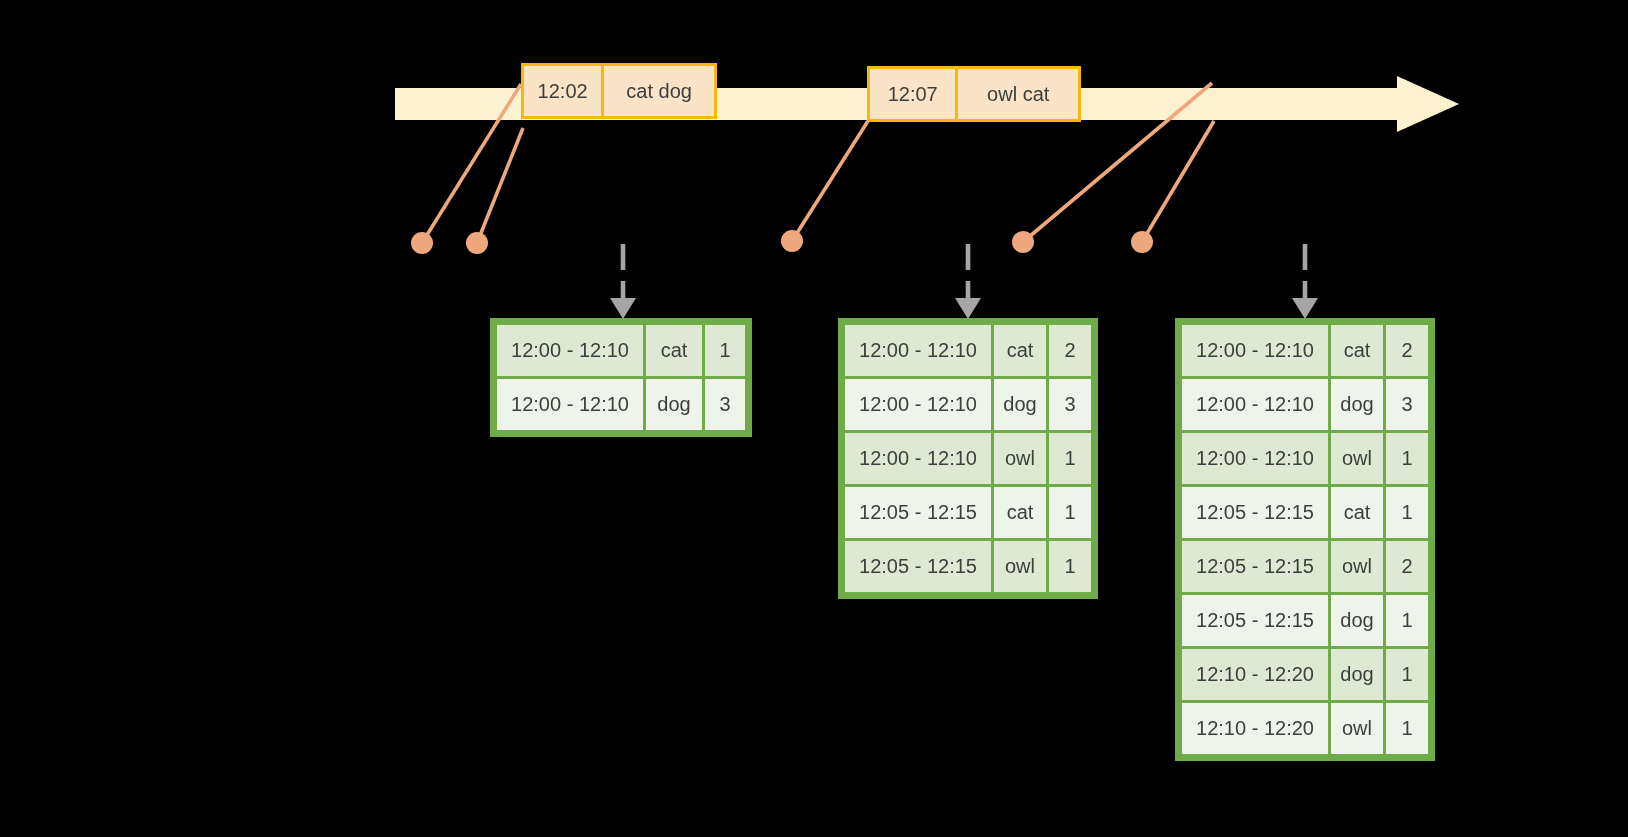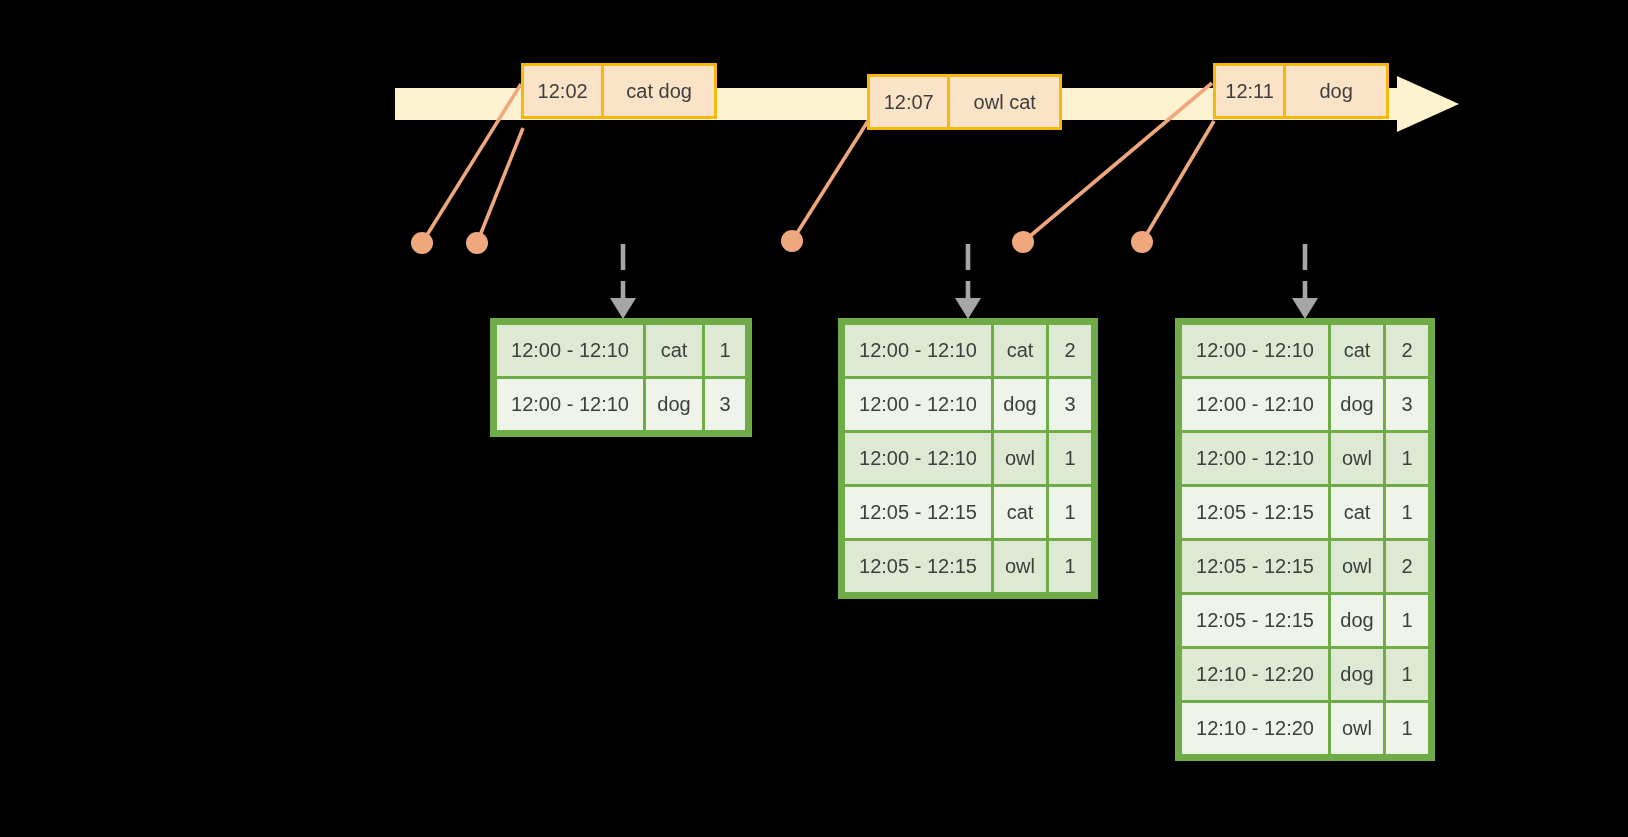--- a/index.html
+++ b/index.html
@@ -75,43 +75,39 @@
         <col style="width:111px">
       </colgroup>
     <tbody>
         <tr class="dark">
       <td>12:02</td>
       <td>cat dog</td>
     </tr>
   </tbody>
     </table>
 
-  <table class="etable" style="left:867px;top:74px;width:195px;">
+  <table class="etable" style="left:867px;top:66px;width:214px;">
     <colgroup>
         <col style="width:80px">
         <col style="width:111px">
       </colgroup>
     <tbody>
         <tr class="dark">
       <td>12:07</td>
       <td>owl cat</td>
     </tr>
   </tbody>
     </table>
 
   <table class="etable" style="left:1213px;top:63px;width:176px;">
     <colgroup>
         <col style="width:69px">
         <col style="width:101px">
       </colgroup>
     <tbody>
-        <tr class="dark">
-      <td>12:11</td>
-      <td>dog</td>
-    </tr>
   </tbody>
     </table>
 
   <table class="rtable" style="left:490px;top:318px;">
     <colgroup>
         <col style="width:146px">
         <col style="width:56px">
         <col style="width:40px">
       </colgroup>
     <tbody>

